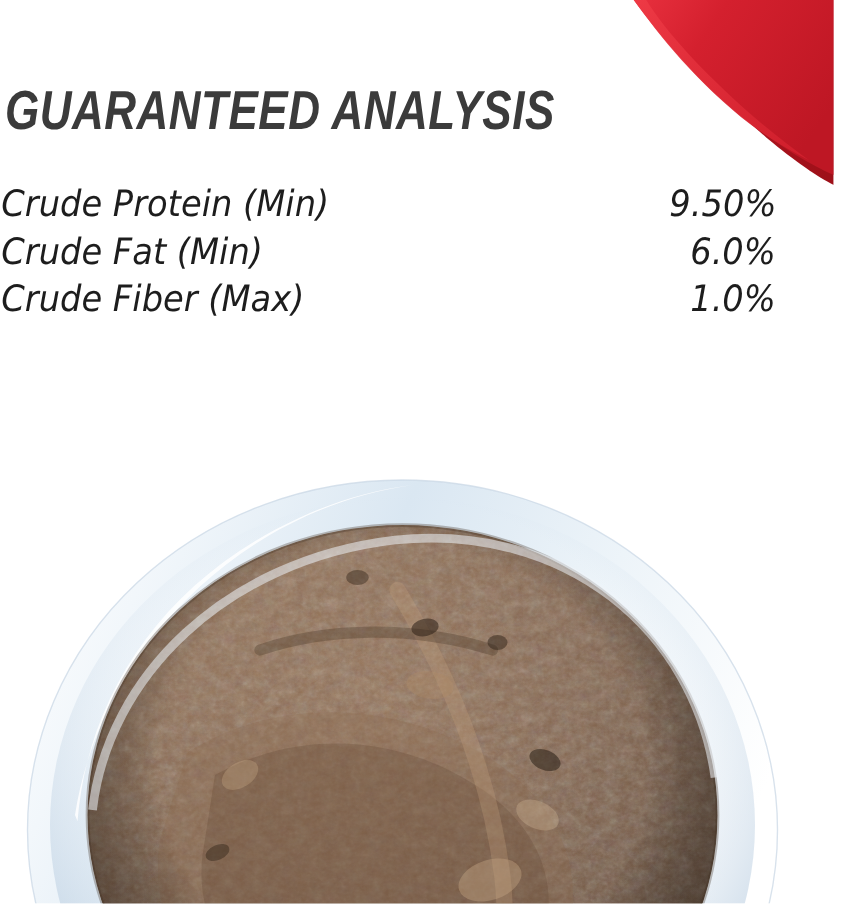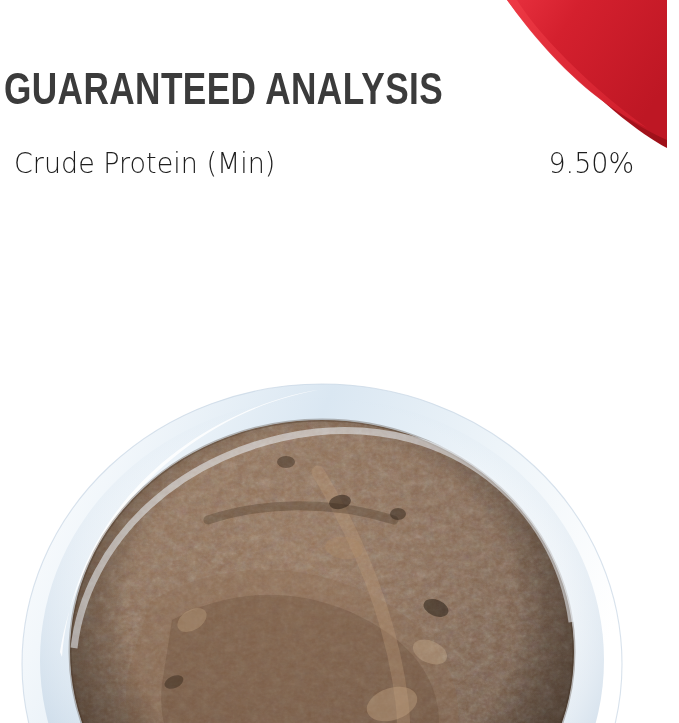--- a/index.html
+++ b/index.html
@@ -12,20 +12,21 @@
     font-family: "Liberation Sans", sans-serif;
     -webkit-font-smoothing: antialiased;
   }
 
   .panel {
     position: relative;
     width: 667px;
     height: 723px;
     background: #ffffff;
     overflow: hidden;
+    font-style: italic;
   }
 
   
   .swoosh-layer {
     position: absolute;
     top: 0;
     right: 0;
     width: 200px;
     height: 180px;
     pointer-events: none;
@@ -44,21 +45,21 @@
     letter-spacing: 0.5px;
     color: #3b3b3b;
     transform: scaleX(0.80);
     transform-origin: left top;
     white-space: nowrap;
   }
 
   
   .analysis-table {
     position: absolute;
-    left: 14px;
+    left: 1px;
     top: 146px;
     width: 620px;
     text-align: right;
   }
   .analysis-row {
     display: flex;
     justify-content: space-between;
     align-items: baseline;
     height: 38px;
   }
@@ -122,21 +123,29 @@
 
   <div class="heading">GUARANTEED ANALYSIS</div>
 
   <div class="analysis-table">
 
     <div class="analysis-row">
       <span class="nutrient-name">Crude Protein (Min)</span>
       <span class="nutrient-value">9.50%</span>
     </div>
 
-
+    <div class="analysis-row">
+      <span class="nutrient-name">Crude Fat (Min)</span>
+      <span class="nutrient-value">6.0%</span>
+    </div>
+
+    <div class="analysis-row">
+      <span class="nutrient-name">Crude Fiber (Max)</span>
+      <span class="nutrient-value">1.0%</span>
+    </div>
 
 
 
   </div>
 
   <div class="bowl-photo">
     <svg viewBox="0 0 679 371" preserveAspectRatio="none" aria-hidden="true">
       <defs>
 
         <linearGradient id="bowlBody" x1="0" y1="0" x2="1" y2="0.4">

